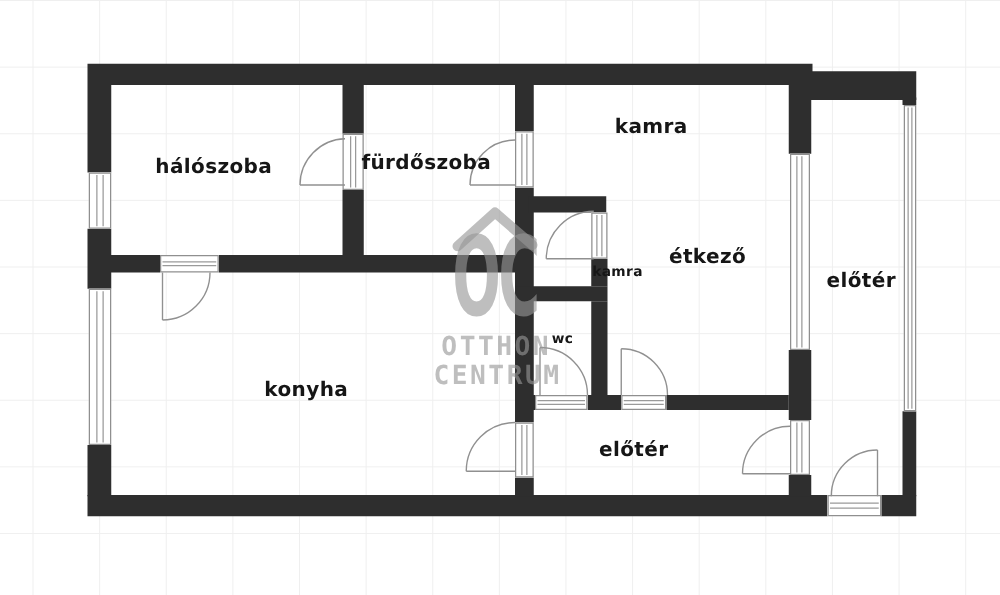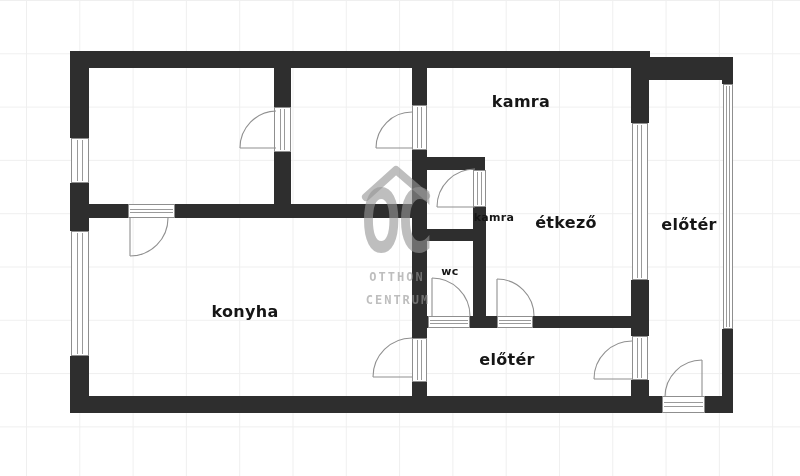--- a/index.html
+++ b/index.html
@@ -17,21 +17,21 @@
   .win.v::before,.jamb.v::before{left:30%;}
   .win.v::after,.jamb.v::after{left:60%;}
   .win.h::before,.win.h::after,.jamb.h::before,.jamb.h::after{content:"";position:absolute;left:1px;right:1px;height:1px;background:#9a9a9a;}
   .win.h::before,.jamb.h::before{top:30%;}
   .win.h::after,.jamb.h::after{top:60%;}
   #door-svg{position:absolute;left:0;top:0;z-index:4;}
   #door-svg path,#door-svg line{stroke:#909090;stroke-width:1.1;fill:none;}
   .lbl{position:absolute;transform:translate(-50%,-50%);font-weight:700;color:#161616;white-space:nowrap;z-index:7;letter-spacing:0.3px;}
   .wm{position:absolute;color:rgba(150,150,150,0.62);z-index:6;transform:translate(-50%,-50%);white-space:nowrap;text-align:center;}
   #wm-monogram{font-size:88px;font-weight:700;letter-spacing:-4px;transform:translate(-50%,-54%) scaleX(0.52);}
-  #wm-line1,#wm-line2{font-family:"DejaVu Sans Mono","Liberation Mono",monospace;font-weight:700;font-size:12px;letter-spacing:2px;}
+  #wm-line1,#wm-line2{font-family:"DejaVu Sans Mono","Liberation Mono",monospace;font-weight:700;font-size:21px;letter-spacing:2px;}
   #wm-roof{position:absolute;left:0;top:0;z-index:6;}
   #wm-roof path{stroke:rgba(150,150,150,0.62);stroke-width:8;fill:none;stroke-linecap:round;stroke-linejoin:round;}
 </style>
 </head>
 <body>
 
 <div id="floorplan">
   <svg id="door-svg" width="800" height="476">
       <path d="M240,148 A37,37 0 0 1 276,111"></path>
       <line x1="240" y1="148" x2="276" y2="148"></line>
@@ -91,20 +91,22 @@
     <div class="win v" style="left: 723px; top: 84px; width: 10px; height: 245px;"></div>
     <div class="jamb h" style="left: 128px; top: 204px; width: 47px; height: 14px;"></div>
     <div class="jamb v" style="left: 274px; top: 107px; width: 17px; height: 45px;"></div>
     <div class="jamb v" style="left: 412px; top: 105px; width: 15px; height: 45px;"></div>
     <div class="jamb v" style="left: 473px; top: 170px; width: 13px; height: 37px;"></div>
     <div class="jamb h" style="left: 428px; top: 316px; width: 42px; height: 12px;"></div>
     <div class="jamb h" style="left: 497px; top: 316px; width: 36px; height: 12px;"></div>
     <div class="jamb v" style="left: 412px; top: 338px; width: 15px; height: 44px;"></div>
     <div class="jamb v" style="left: 632px; top: 336px; width: 16px; height: 44px;"></div>
     <div class="jamb h" style="left: 662px; top: 396px; width: 43px; height: 17px;"></div>
+    <div class="lbl" style="left: 171px; top: 133px; font-size: 16px;">hálószoba</div>
+    <div class="lbl" style="left: 341px; top: 130px; font-size: 16px;">fürdőszoba</div>
     <div class="lbl" style="left: 521px; top: 101px; font-size: 16px;">kamra</div>
-    <div class="lbl" style="left: 566px; top: 205px; font-size: 16px; margin-top: 17px;">étkező</div>
+    <div class="lbl" style="left: 566px; top: 205px; font-size: 16px;">étkező</div>
     <div class="lbl" style="left: 689px; top: 224px; font-size: 16px;">előtér</div>
     <div class="lbl" style="left: 245px; top: 311px; font-size: 16px;">konyha</div>
     <div class="lbl" style="left: 507px; top: 359px; font-size: 16px;">előtér</div>
     <div class="lbl" style="left: 448px; top: 217px; font-size: 11px; margin-left: 46px;">kamra</div>
     <div class="lbl" style="left: 450px; top: 271px; font-size: 11px;">wc</div>
   </div>
 
 </body></html>

